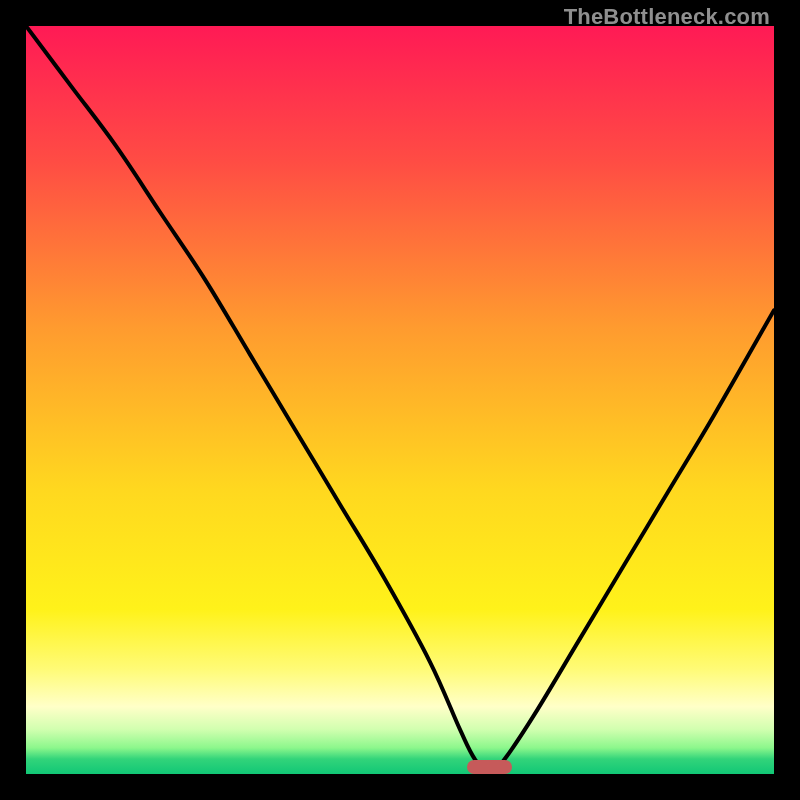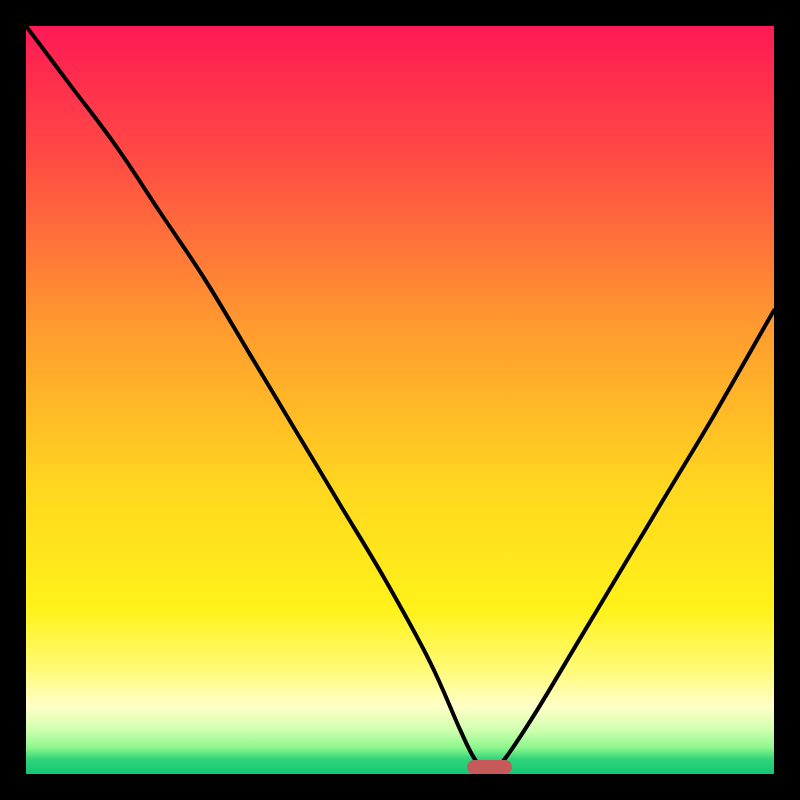--- a/index.html
+++ b/index.html
@@ -73,13 +73,14 @@
       <rect x="0" y="0" width="748" height="748" fill="url(#bg)"></rect>
     </svg>
 
     <svg class="curve" viewBox="0 0 748 748" preserveAspectRatio="none">
       <path id="curve-path" d="M 0 0 C 8.078399999999998 10.771199999999984, 28.7232 38.2975999999999, 44.879999999999995 59.83999999999992 C 61.03679999999999 81.38239999999993, 73.60319999999999 96.79120000000005, 89.75999999999999 119.68000000000006 C 105.9168 142.56880000000007, 118.48319999999998 162.7648, 134.64 187 C 150.7968 211.2352, 163.36319999999998 228.7384, 179.51999999999998 254.32 C 195.6768 279.9016, 208.2432 302.19199999999995, 224.4 329.11999999999995 C 240.5568 356.04799999999994, 253.12319999999997 376.99199999999996, 269.28 403.91999999999996 C 285.43679999999995 430.84799999999996, 298.0032 451.79200000000003, 314.15999999999997 478.72 C 330.31679999999994 505.648, 342.88319999999993 525.2456, 359.03999999999996 553.52 C 375.1968 581.7944, 390.456 608.872, 403.92 635.8 C 417.384 662.728, 425.7616 685.6168, 433.84 703.12 C 441.91839999999996 720.6232, 443.4144 724.9616, 448.8 733.04 C 454.1856 741.1184, 458.3744 748, 463.76 748 C 469.1456 748, 470.64160000000004 743.8112, 478.72 733.04 C 486.7984 722.2687999999999, 495.17600000000004 709.7024, 508.64000000000004 688.16 C 522.104 666.6175999999999, 537.3632 640.288, 553.52 613.36 C 569.6768 586.432, 582.2432 565.4879999999999, 598.4 538.56 C 614.5568 511.63199999999995, 627.1232 490.688, 643.28 463.76 C 659.4368 436.832, 669.3104000000001 421.27360000000004, 688.1600000000001 388.96000000000004 C 707.0096000000001 356.6464, 737.2288 303.0896, 748 284.24" fill="none" stroke="#000" stroke-width="4" stroke-linecap="round" stroke-linejoin="round"></path>
     </svg>
 
     <div id="marker" class="marker" style="left: 441.32px; width: 44.88px; height: 14px; top: 734px; background: rgb(198, 90, 90);"></div>
   </div>
 
+  <div class="watermark">TheBottleneck.com</div>
 </div>
 
 </body></html>

